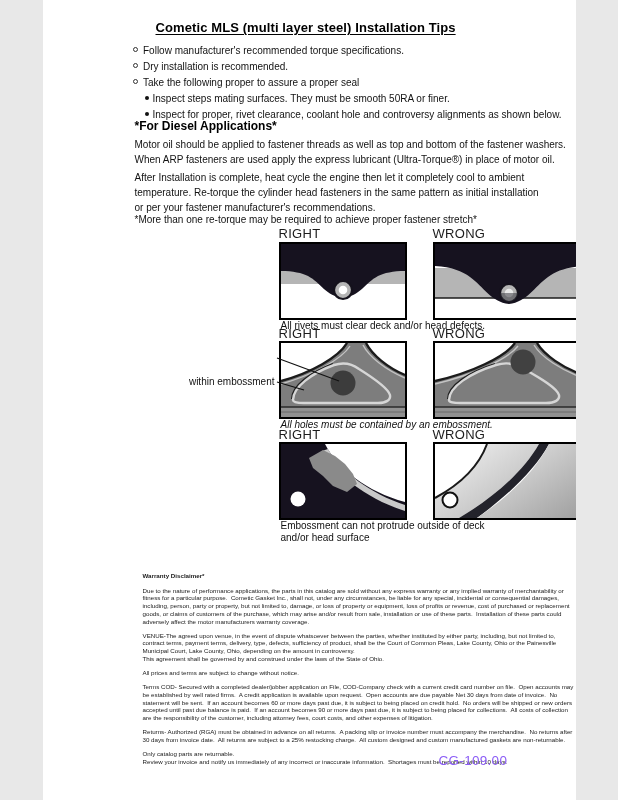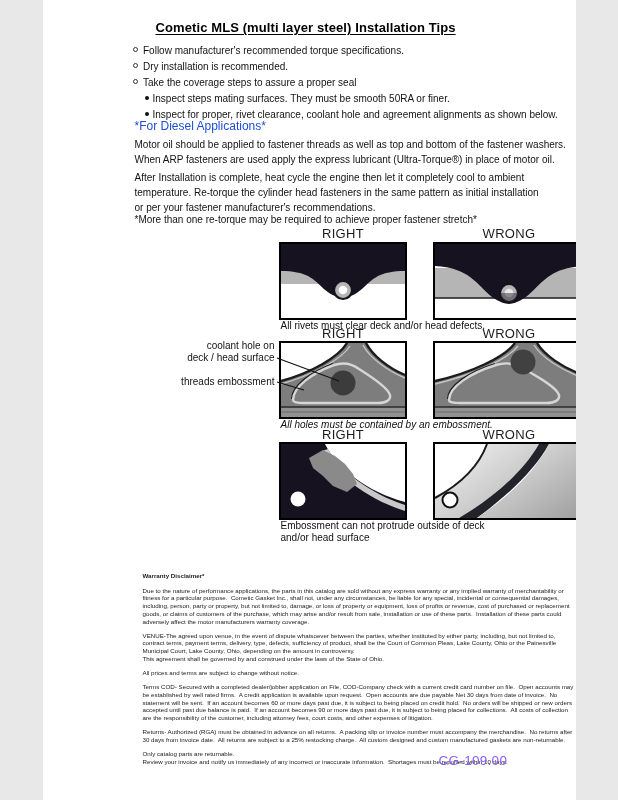--- a/index.html
+++ b/index.html
@@ -15,25 +15,25 @@
          text-decoration:underline;text-underline-offset:2px;letter-spacing:.1px;}
   
   .bullets{left:90px;top:43px;font-size:10px;line-height:16px;}
   .b-item,.sub-item{display:flex;align-items:baseline;}
   .sub-item{padding-left:12px;}
   .marker-circle{flex:0 0 auto;width:3.5px;height:3.5px;border:1px solid #333;border-radius:50%;
                  margin-right:5px;position:relative;top:-2px;}
   .marker-dot{flex:0 0 auto;width:4px;height:4px;background:#121212;border-radius:50%;
               margin-right:4px;position:relative;top:-2px;}
   
-  .diesel-head{left:92px;top:119px;font-size:12px;font-weight:normal;color:#1d4ed8;}
+  .diesel-head{left:92px;top:119px;font-size:12px;font-weight:bold;color:#000000;}
   .para{left:92px;font-size:10px;line-height:15px;}
   .p1{top:137px;} .p2{top:170px;} .pnote{top:212px;}
   
-  .rw{font-size:13px;color:#1c1c1c;text-align:center;letter-spacing:.3px;}
+  .rw{font-size:13px;color:#1c1c1c;text-align:left;letter-spacing:.3px;}
   .dbox{background:#fff;border:2.5px solid #000;display:block;}
   .cap{font-size:10px;line-height:12px;color:#111;}
   .callout{font-size:10px;line-height:11.5px;text-align:right;}
   
   .legal{left:100px;top:572px;font-size:6.2px;line-height:7.7px;color:#1a1a1a;width:500px;}
   .legal .hd{font-weight:bold;margin:0 0 7px 0;}
   .legal p{margin:0 0 6.5px 0;white-space:pre;}
   
   .footer-code{left:396px;top:753px;font-size:13.5px;color:#8b5cf6;letter-spacing:.3px;}
 </style>
@@ -48,29 +48,29 @@
     <div class="b-item">
       <span class="marker-circle"></span>
       <span>Follow manufacturer's recommended torque specifications.</span>
     </div>
     <div class="b-item">
       <span class="marker-circle"></span>
       <span>Dry installation is recommended.</span>
     </div>
     <div class="b-item">
       <span class="marker-circle"></span>
-      <span>Take the coverage steps to assure a proper seal</span>
+      <span>Take the following proper to assure a proper seal</span>
     </div>
     <div class="sub-item">
       <span class="marker-dot"></span>
       <span>Inspect steps mating surfaces.  They must be smooth 50RA or finer.</span>
     </div>
     <div class="sub-item">
       <span class="marker-dot"></span>
-      <span>Inspect for proper, rivet clearance, coolant hole and agreement alignments as shown below.</span>
+      <span>Inspect for proper, rivet clearance, coolant hole and controversy alignments as shown below.</span>
     </div>
   </div>
 
   <div class="abs diesel-head">*For Diesel Applications*</div>
   <div class="abs para pre p1">Motor oil should be applied to fastener threads as well as top and bottom of the fastener washers.
 When ARP fasteners are used apply the express lubricant (Ultra-Torque®) in place of motor oil.</div>
   <div class="abs para pre p2">After Installation is complete, heat cycle the engine then let it completely cool to ambient
 temperature. Re-torque the cylinder head fasteners in the same pattern as initial installation
 or per your fastener manufacturer's recommendations.</div>
   <div class="abs para pnote">*More than one re-torque may be required to achieve proper fastener stretch*</div>
@@ -96,23 +96,21 @@
     <circle cx="74" cy="49" r="9" fill="#b5b5b5" stroke="#15121c" stroke-width="2.2"></circle>
     <circle cx="74" cy="49" r="4.3" fill="#e9e9e9"></circle>
     <path d="M65,49 A9,9 0 0 0 83,49 Z" fill="#2b2b33" opacity="0.5"></path>
   </svg>
 
   <div class="abs cap" style="left:238px;top:320px;">All rivets must clear deck and/or head defects.</div>
 
   <div class="abs rw" style="left:236px;top:326px;width:129px;">RIGHT</div>
   <div class="abs rw" style="left:390px;top:326px;width:153px;">WRONG</div>
 
-  <div class="abs callout" style="left:100px;top:340px;width:132px;white-space:pre-line;">coolant hole on
-deck / head surface</div>
-  <div class="abs callout" style="left:100px;top:376px;width:132px;">threads embossment</div>
+  <div class="abs callout" style="left:100px;top:376px;width:132px;">within embossment</div>
 
   <svg class="abs dbox" style="left:236px;top:341px;" width="124" height="74" viewBox="0 0 124 74">
     <rect x="0" y="0" width="124" height="74" fill="#7d7d7d"></rect>
     <rect x="0" y="64" width="124" height="10" fill="#919191"></rect>
     <line x1="0" y1="64" x2="124" y2="64" stroke="#2a2a2a" stroke-width="1.5"></line>
     <line x1="0" y1="69" x2="124" y2="69" stroke="#6b6b6b" stroke-width="1"></line>
     <path d="M0,0 H66 C58,14 30,30 0,38 Z" fill="#ffffff"></path>
     <path d="M66,0 C58,14 30,30 0,38" stroke="#1b1b1b" stroke-width="2.4" fill="none"></path>
     <path d="M69,3 C61,16 32,32 0,41" stroke="#c4c4c4" stroke-width="1.4" fill="none"></path>
     <path d="M124,0 H85 C91,12 107,25 124,32 Z" fill="#ffffff"></path>

